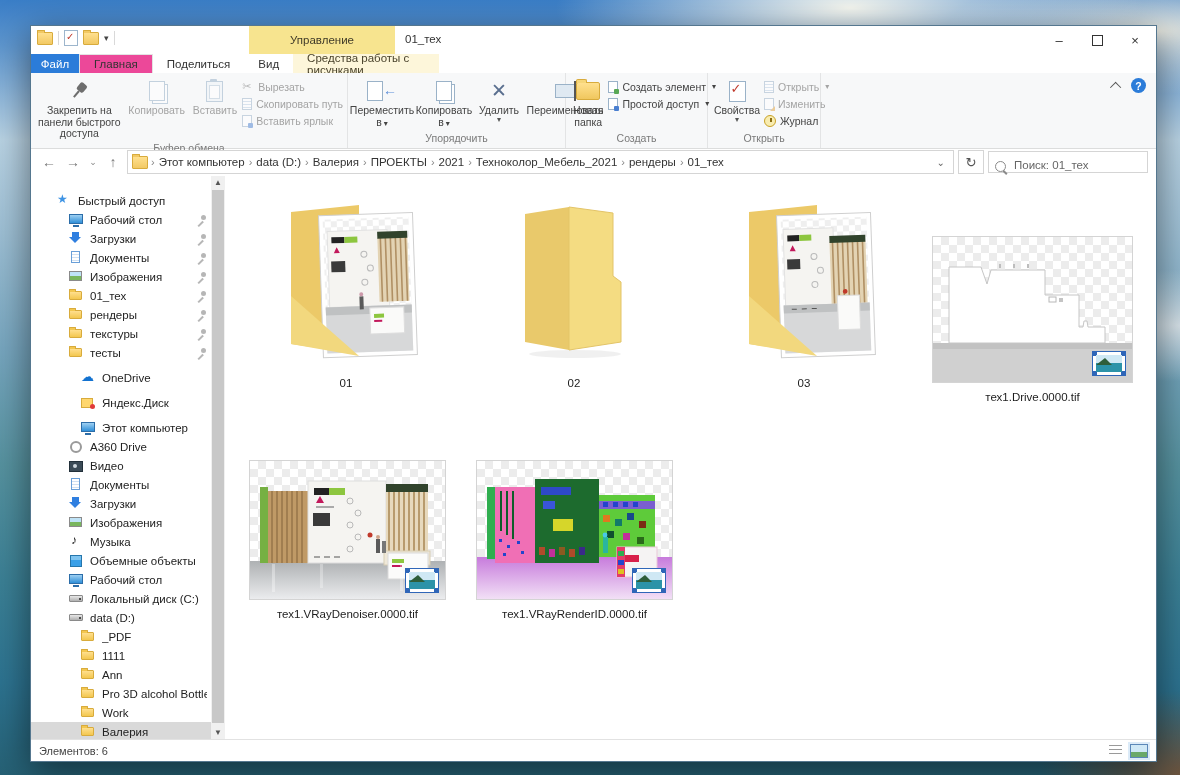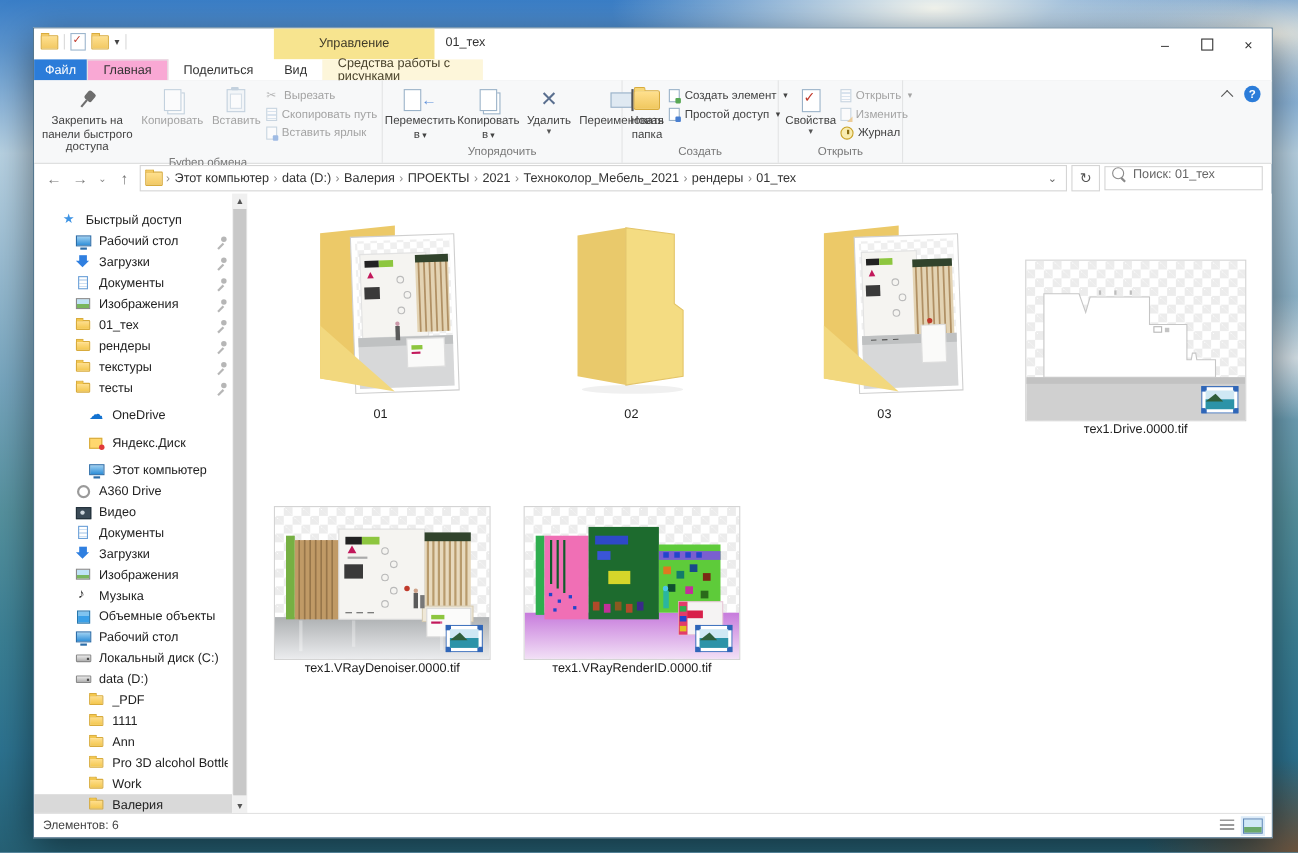--- a/index.html
+++ b/index.html
@@ -26,21 +26,21 @@
       display:flex;align-items:center;justify-content:center;font-size:11.5px;color:#3f3a28;}
   .win-title{position:absolute;left:374px;top:7px;font-size:11.5px;color:#333;}
   .winbtns{position:absolute;right:2px;top:0;display:flex;}
   .wbtn{width:38px;height:28px;display:flex;align-items:center;justify-content:center;color:#333;}
   .wbtn .glyph{font-size:13px;line-height:1;}
   .wbtn[data-name="maximize-button"] .box{width:9px;height:9px;border:1.3px solid #333;}
   
   .tabs{position:absolute;left:0;top:28px;right:0;height:19px;background:#fff;display:flex;border-bottom:1px solid #e6e6e6;}
   .tab{padding:0 14px;display:flex;align-items:center;font-size:11.5px;color:#333;}
   .tab.file{background:#2b7cd9;color:#fff;width:20px;justify-content:center;}
-  .tab.active{background:#f9a8d4;border:1px solid #e3e3e3;border-bottom:none;}
+  .tab.active{background:#ec4899;border:1px solid #e3e3e3;border-bottom:none;}
   .tab.context{background:#fdf6da;width:118px;justify-content:center;color:#4a432c;}
   
   .ribbon{position:absolute;left:0;top:47px;right:0;height:75px;background:#f7f8f9;border-bottom:1px solid #dcdddd;display:flex;}
   .rgroup{height:100%;display:flex;flex-direction:column;border-right:1px solid #e3e4e5;box-sizing:border-box;}
   .gbody{flex:1;display:flex;align-items:stretch;padding:3px 4px 0 4px;gap:2px;}
   .glabel{height:16px;text-align:center;font-size:10.5px;color:#7a7a7a;}
   .rbtn{display:flex;flex-direction:column;align-items:center;justify-content:flex-start;padding:2px 3px;font-size:10.5px;line-height:11.5px;text-align:center;color:#444;}
   .rbtn .bicon{height:26px;display:flex;align-items:center;justify-content:center;margin-bottom:1px;}
   .rbtn.disabled{color:#a4a4a4;}
   .rbtn.disabled .bicon{opacity:.55;}
@@ -85,21 +85,21 @@
   .help-ic{width:15px;height:15px;border-radius:50%;background:#2b7cd9;color:#fff;font-size:10.5px;font-weight:bold;display:flex;align-items:center;justify-content:center;}
   
   .addr{position:absolute;left:0;top:123px;right:0;height:26px;display:flex;align-items:center;padding:0 8px;gap:4px;box-sizing:border-box;}
   .nav-arrow{width:20px;height:20px;display:flex;align-items:center;justify-content:center;color:#777;font-size:14px;}
   .nav-arrow.small{width:12px;font-size:9px;color:#888;}
   .crumbbar{flex:1;height:22px;border:1px solid #d5d5d5;background:#fff;display:flex;align-items:center;padding:0 4px;gap:2px;overflow:hidden;}
   .crumbbar .crumb{font-size:11.5px;color:#333;padding:0 3px;white-space:nowrap;}
   .bsep{font-size:11px;color:#888;padding:0 1px;}
   .crumb-caret{margin-left:auto;font-size:10px;color:#666;padding-right:4px;}
   .refresh-btn{width:24px;height:22px;border:1px solid #d5d5d5;background:#fff;display:flex;align-items:center;justify-content:center;color:#555;font-size:13px;}
-  .searchbox{width:144px;height:22px;border:1px solid #d5d5d5;background:#fff;display:flex;align-items:flex-start;padding:0 6px;gap:6px;box-sizing:border-box;}
+  .searchbox{width:160px;height:22px;border:1px solid #d5d5d5;background:#fff;display:flex;align-items:flex-end;padding:0 6px;gap:6px;box-sizing:border-box;}
   .mag{width:9px;height:9px;border:1.5px solid #8a8a8a;border-radius:50%;position:relative;flex:0 0 auto;}
   .mag::after{content:"";position:absolute;left:8px;top:8px;width:5px;height:1.5px;background:#8a8a8a;transform:rotate(45deg);transform-origin:0 0;}
   .searchbox input{border:none;outline:none;font-size:11.5px;color:#555;width:100%;font-family:inherit;background:transparent;}
   .searchbox input::placeholder{color:#666;opacity:1;}
   
   .main{position:absolute;left:0;top:150px;right:0;bottom:22px;display:flex;}
   .navpane{width:180px;padding-top:15px;box-sizing:border-box;overflow:hidden;font-size:11.5px;}
   .nav-item{height:19px;display:flex;align-items:center;gap:7px;padding-right:4px;}
   .nav-item.gap{margin-top:6px;margin-left:24px;}
   .nav-item.lvl0{padding-left:26px;}
@@ -132,21 +132,21 @@
   .nico.drive-icon::after{content:"";position:absolute;right:2px;top:6px;width:2px;height:2px;background:#4a4a4a;}
   
   .vscroll{width:14px;background:#f0f0f0;position:relative;}
   .vscroll .sarrow{position:absolute;left:0;width:14px;height:13px;display:flex;align-items:center;justify-content:center;font-size:8px;color:#555;}
   .vscroll .sarrow.up{top:0;}
   .vscroll .sarrow.down{bottom:0;}
   .vscroll .thumbbar{position:absolute;left:1px;right:1px;top:14px;bottom:16px;background:#c8c8c8;}
   
   .content{flex:1;position:relative;background:#fff;}
   .tile{position:absolute;text-align:center;}
-  .tlabel{font-size:11.5px;color:#1d1d1d;margin-top:2px;}
+  .tlabel{font-size:11.5px;color:#1d1d1d;margin-top:8px;}
   .thumb{position:relative;border:1px solid #d4d4d4;box-sizing:border-box;
     background-image:linear-gradient(45deg,#ececec 25%,transparent 25%,transparent 75%,#ececec 75%),linear-gradient(45deg,#ececec 25%,transparent 25%,transparent 75%,#ececec 75%);
     background-position:0 0,8px 8px;background-size:16px 16px;background-color:#fff;}
   .badge{position:absolute;right:6px;bottom:6px;width:34px;height:25px;}
   .statusbar{position:absolute;left:0;bottom:0;right:0;height:22px;border-top:1px solid #e2e2e2;background:#fff;display:flex;align-items:center;padding:0 8px;box-sizing:border-box;}
   .status-text{font-size:11px;color:#444;}
   .viewicons{margin-left:auto;display:flex;gap:8px;align-items:center;}
   .vi-details{width:13px;height:11px;background:repeating-linear-gradient(#9a9a9a 0 1.5px,transparent 1.5px 4px);}
   .vi-thumbs{width:16px;height:12px;background:linear-gradient(#cfe8f6 55%,#6aa96a 55%);border:1px solid #5b87b8;box-shadow:0 0 0 2px #dcebf8;}
 </style>

